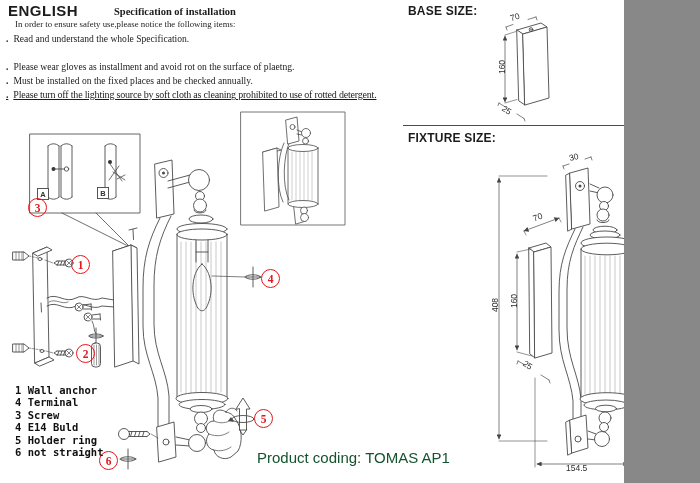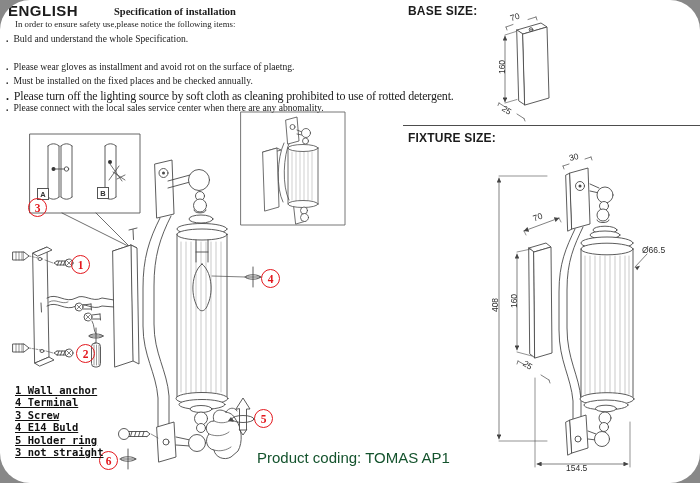--- a/index.html
+++ b/index.html
@@ -1,60 +1,59 @@
 <!DOCTYPE html>
 <html style="--red: #e3171d; --line: #4a4a4a;"><head>
 <meta charset="utf-8">
 <style>
   :root { --red:#e3171d; --line:#4a4a4a; }
   html,body { margin:0; padding:0; background:#888; }
   #page {
-    position:relative; width:700px; height:483px; background:#ffffff;
-    font-family:"Liberation Serif", serif; color:#1c1c1c; overflow:hidden;border-radius:30px;
+    position:relative; width:624px; height:483px; background:#ffffff;
+    font-family:"Liberation Serif", serif; color:#1c1c1c; overflow:hidden;
   }
   .abs { position:absolute; }
   .nowrap { white-space:nowrap; }
   #english { left:8px; top:2px; font:700 15px "Liberation Sans", sans-serif; letter-spacing:.5px; }
   #spec-title { left:114px; top:6px; font:700 10.5px "Liberation Serif", serif; }
   #intro { left:15px; top:19px; font:8.8px "Liberation Serif", serif; }
   .inst-row { position:absolute; left:6px; font:9.6px "Liberation Serif", serif; white-space:nowrap; }
   .inst-row .bullet { font-weight:700; margin-right:5px; }
-  .inst-row.small { font-size:12px; letter-spacing:-.2px; }
+  .inst-row.small { font-size:10px; letter-spacing:-.2px;text-decoration:underline; }
   .sec-title { font:700 12px "Liberation Sans", sans-serif; letter-spacing:.2px; }
   #divider { left:403px; top:125px; width:297px; height:1px; background:#4d4d4d; }
   .lbl { position:absolute; font:8.5px "Liberation Sans", sans-serif; color:#2e2e2e; white-space:nowrap; transform-origin:center; }
   .co {
     position:absolute; width:17px; height:17px; border:1.5px solid var(--red); border-radius:50%;
     color:var(--red); font:600 11.5px "Liberation Serif", serif;
     display:flex; align-items:center; justify-content:center; background:transparent;
   }
   .detail-tag {
     position:absolute; width:10px; height:10px; border:1px solid #555; color:#333;
     font:700 7.5px "Liberation Sans", sans-serif; display:flex; align-items:center; justify-content:center;
     background:#fff;
   }
   #parts { left:15px; top:384px; font:700 10.5px "DejaVu Sans Mono", monospace; line-height:12.4px; color:#111; }
-  #parts div { white-space:pre;text-decoration:underline; }
+  #parts div { white-space:pre; }
   #product-coding { left:257px; top:449px; font:15px "Liberation Sans", sans-serif; color:#14532d; }
   svg { overflow:visible; }
 </style>
 </head>
 <body>
 
 <div id="page">
 
   <div id="english" class="abs nowrap">ENGLISH</div>
   <div id="spec-title" class="abs nowrap">Specification of installation</div>
   <div id="intro" class="abs nowrap">In order to ensure safety use,please notice the following items:</div>
 
-  <div class="inst-row" style="top:33px"><span class="bullet">.</span><span>Buld and understand the whole Specification.</span></div>
+  <div class="inst-row" style="top:33px"><span class="bullet">.</span><span>Read and understand the whole Specification.</span></div>
   <div class="inst-row" style="top:61px"><span class="bullet">.</span><span>Please wear gloves as installment and avoid rot on the surface of plaetng.</span></div>
   <div class="inst-row" style="top:75px"><span class="bullet">.</span><span>Must be installed on the fixed places and be checked annually.</span></div>
   <div class="inst-row small" style="top:89px"><span class="bullet">.</span><span>Please turn off the lighting source by soft cloth as cleaning prohibited to use of rotted detergent.</span></div>
-  <div class="inst-row" style="top:102px"><span class="bullet">.</span><span>Please connect with the local sales service center when there are any abnomality.</span></div>
 
   <div class="abs sec-title nowrap" style="left:408px; top:4px">BASE SIZE:</div>
   <div id="divider" class="abs"></div>
   <div class="abs sec-title nowrap" style="left:408px; top:131px">FIXTURE SIZE:</div>
 
   <svg class="abs" style="left:492px; top:10px; width:76px; height:115px" viewBox="492 10 76 115">
     <defs>
       <marker id="arrB" viewBox="0 0 8 8" refX="7.5" refY="4" markerWidth="7" markerHeight="7" orient="auto-start-reverse">
         <path d="M0,0 L8,4 L0,8 Z" fill="#444"></path>
       </marker>
@@ -292,18 +291,18 @@
   <div class="co" style="left:261px; top:269px">4</div>
   <div class="co" style="left:254px; top:409px">5</div>
   <div class="co" style="left:99px;  top:451px">6</div>
 
   <div id="parts" class="abs">
     <div>1 Wall anchor</div>
     <div>4 Terminal</div>
     <div>3 Screw</div>
     <div>4 E14 Buld</div>
     <div>5 Holder ring</div>
-    <div>3 not straight</div>
+    <div>6 not straight</div>
   </div>
 
   <div id="product-coding" class="abs nowrap">Product coding: TOMAS AP1</div>
 
 </div>
 
 </body></html>

